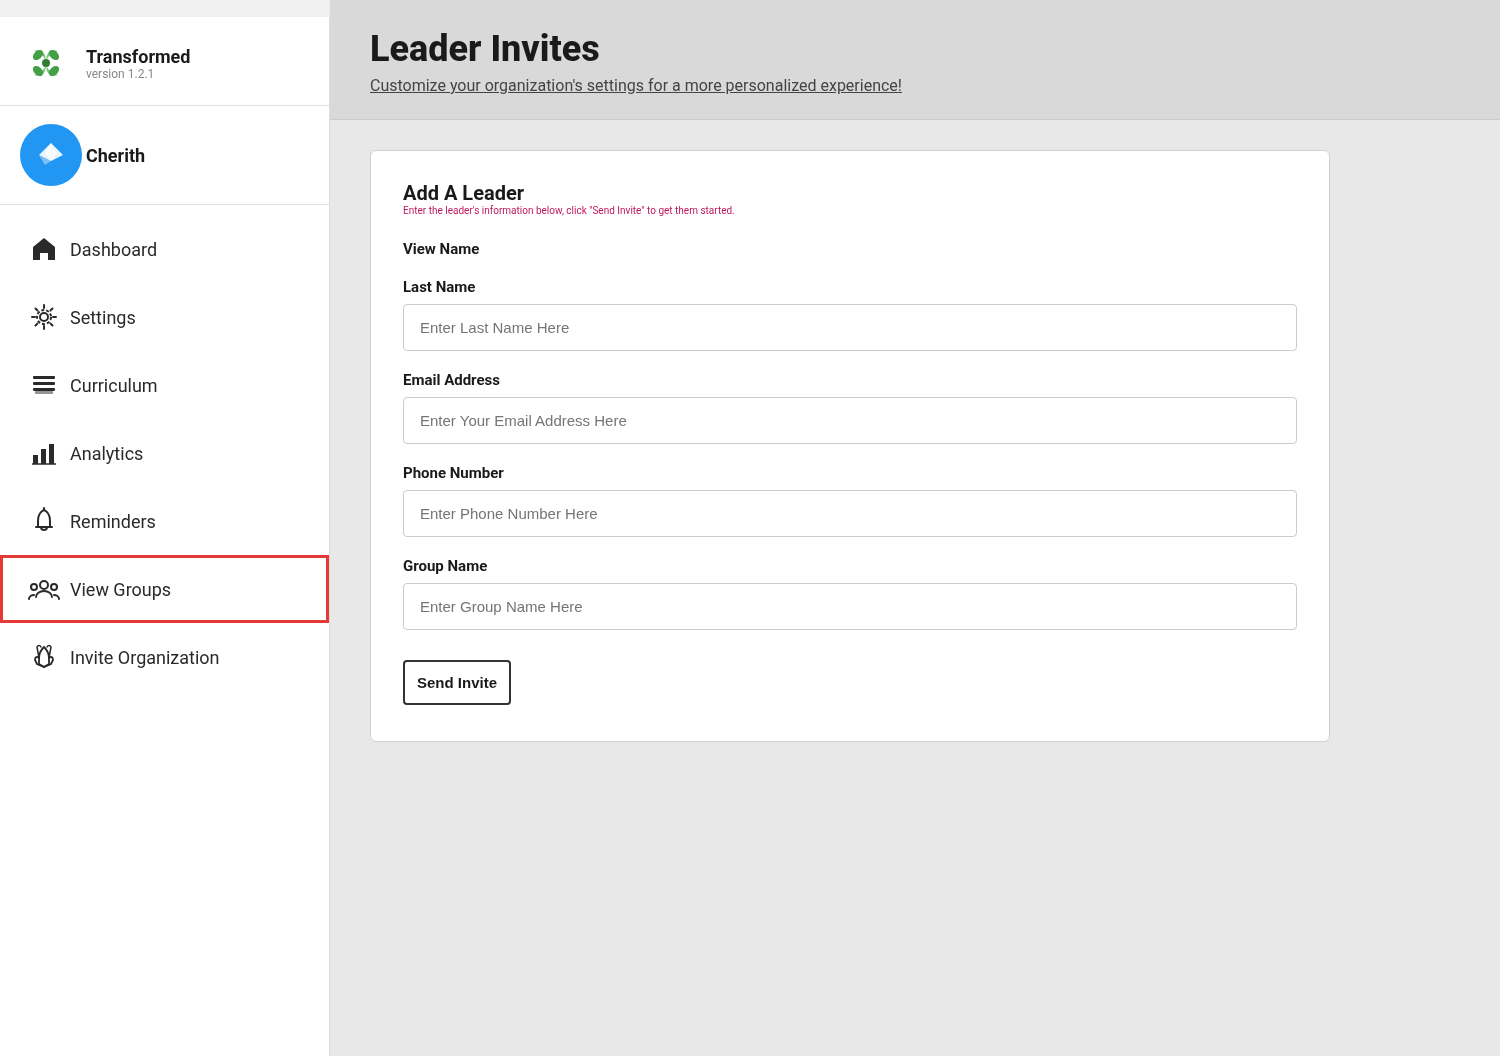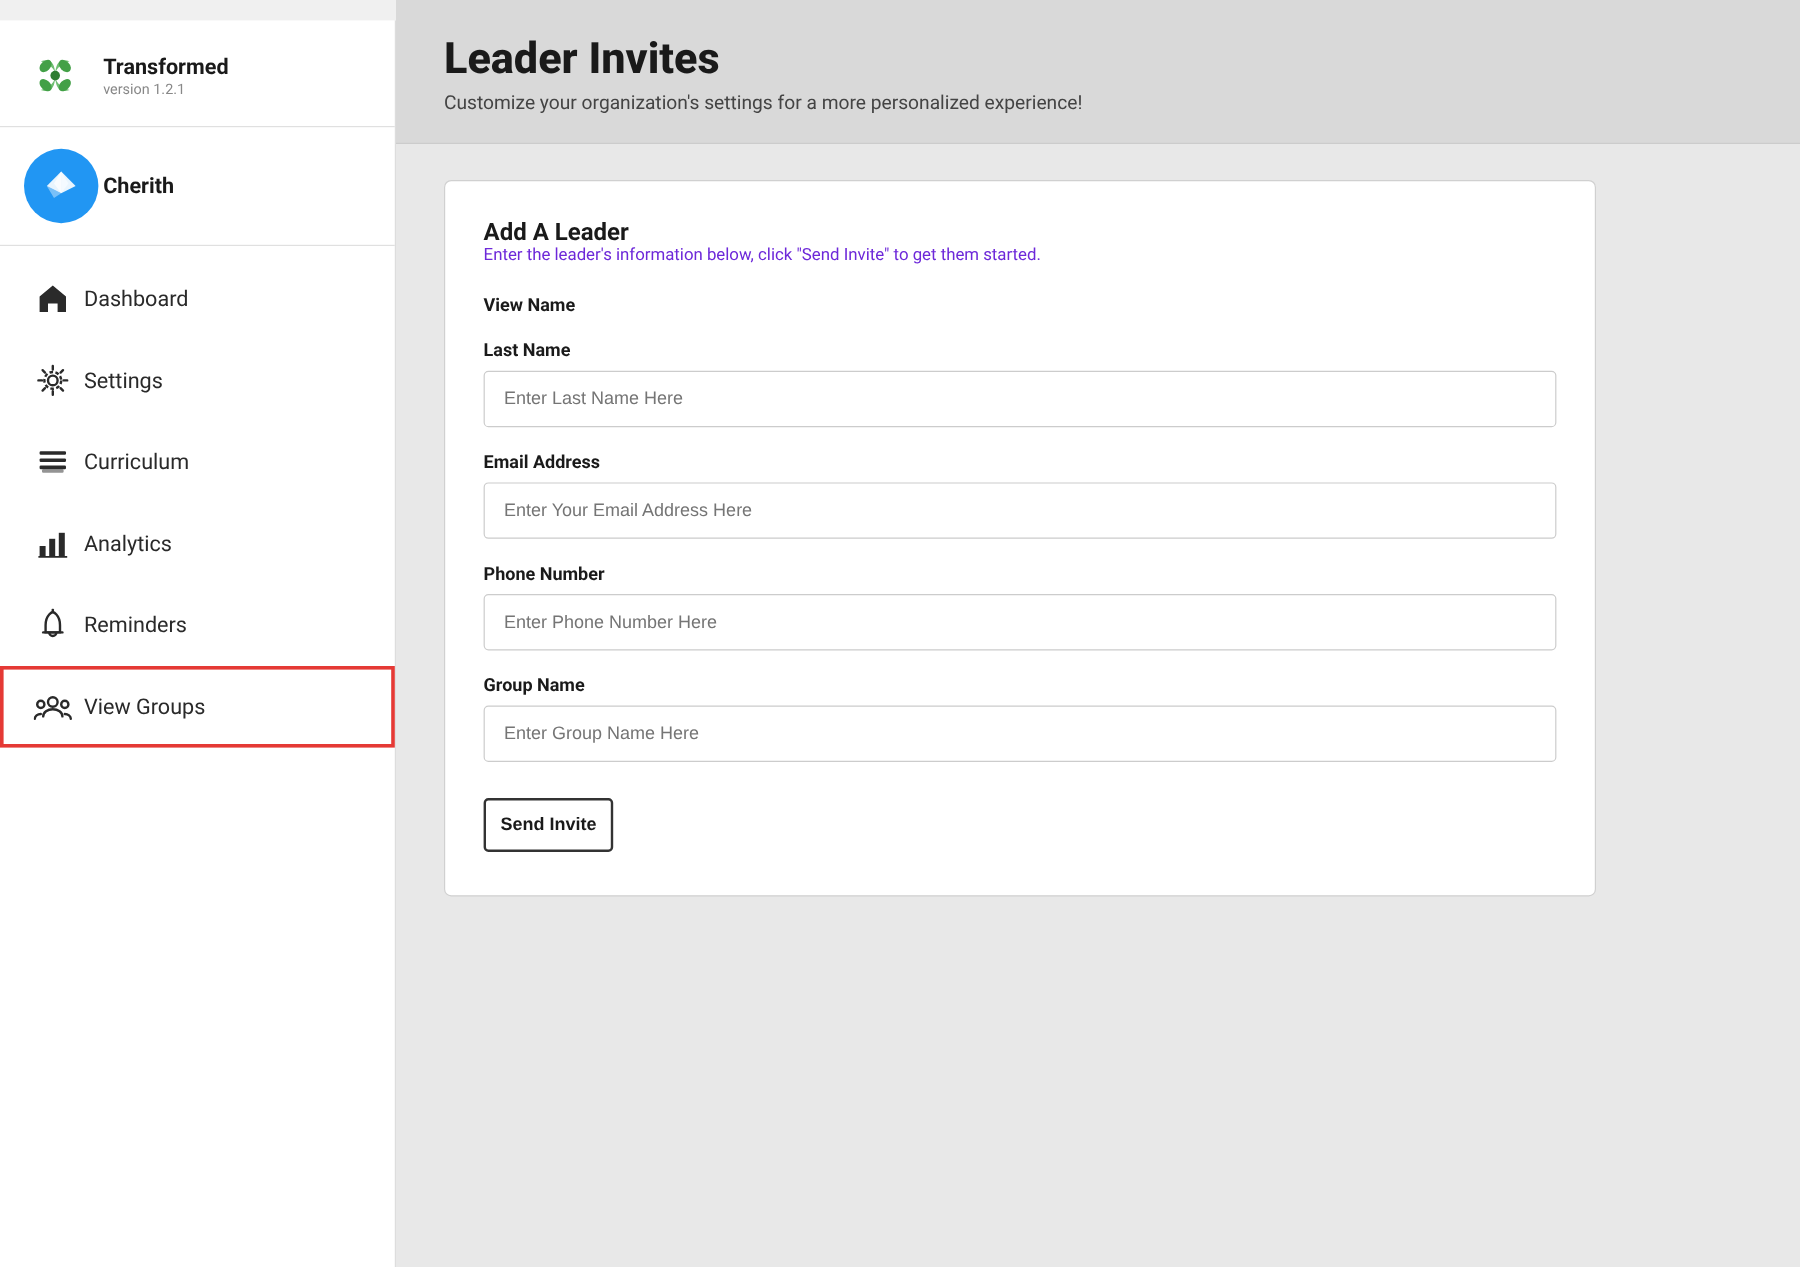--- a/index.html
+++ b/index.html
@@ -126,20 +126,21 @@
     .page-title {
       font-size: 36px;
       font-weight: 800;
       color: #1a1a1a;
       margin-bottom: 6px;
     }
 
     .page-subtitle {
       font-size: 16px;
       color: #444;
+      text-decoration: underline;
     }
 
     #page-content {
       flex: 1;
       padding: 30px 40px;
       background: #e8e8e8;
     }
 
     .form-card {
       background: #fff;
@@ -150,22 +151,22 @@
     }
 
     .form-card-title {
       font-size: 20px;
       font-weight: 700;
       color: #1a1a1a;
       margin-bottom: 0;
     }
 
     .form-card-subtitle {
-      font-size: 14px;
-      color: #6d28d9;
+      font-size: 10px;
+      color: #be185d;
       margin-bottom: 24px;
     }
 
     .form-group {
       margin-bottom: 20px;
     }
 
     .form-label {
       font-size: 15px;
       font-weight: 700;
@@ -302,20 +303,33 @@
           <circle cx="6" cy="14" r="3" stroke="#2a2a2a" stroke-width="2" fill="none"></circle>
           <circle cx="26" cy="14" r="3" stroke="#2a2a2a" stroke-width="2" fill="none"></circle>
           <path d="M8 24C8 20.69 11.58 18 16 18C20.42 18 24 20.69 24 24" stroke="#2a2a2a" stroke-width="2" stroke-linecap="round" fill="none"></path>
           <path d="M1 26C1 23.79 3.24 22 6 22" stroke="#2a2a2a" stroke-width="2" stroke-linecap="round" fill="none"></path>
           <path d="M26 22C28.76 22 31 23.79 31 26" stroke="#2a2a2a" stroke-width="2" stroke-linecap="round" fill="none"></path>
         </svg>
       </span>
       <span class="nav-label">View Groups</span>
     </div>
 
+    <div class="sidebar-nav-item">
+      <span class="nav-icon">
+        <svg width="30" height="30" viewBox="0 0 30 30" fill="none">
+
+          <path d="M15 5C12 8 10 12 10 16L10 22L15 25L20 22V16C20 12 18 8 15 5Z" stroke="#2a2a2a" stroke-width="1.8" fill="none"></path>
+          <path d="M10 16C8 14 6 15 6 18L8 22L15 25" stroke="#2a2a2a" stroke-width="1.8" stroke-linecap="round" fill="none"></path>
+          <path d="M20 16C22 14 24 15 24 18L22 22L15 25" stroke="#2a2a2a" stroke-width="1.8" stroke-linecap="round" fill="none"></path>
+          <path d="M12 5C11 3 9 3 8 5L10 16" stroke="#2a2a2a" stroke-width="1.5" stroke-linecap="round" fill="none"></path>
+          <path d="M18 5C19 3 21 3 22 5L20 16" stroke="#2a2a2a" stroke-width="1.5" stroke-linecap="round" fill="none"></path>
+        </svg>
+      </span>
+      <span class="nav-label">Invite Organization</span>
+    </div>
 
   </nav>
 </div>
 
 <div id="main">
   <div id="page-header">
     <h1 class="page-title">Leader Invites</h1>
     <p class="page-subtitle">Customize your organization's settings for a more personalized experience!</p>
   </div>
 

